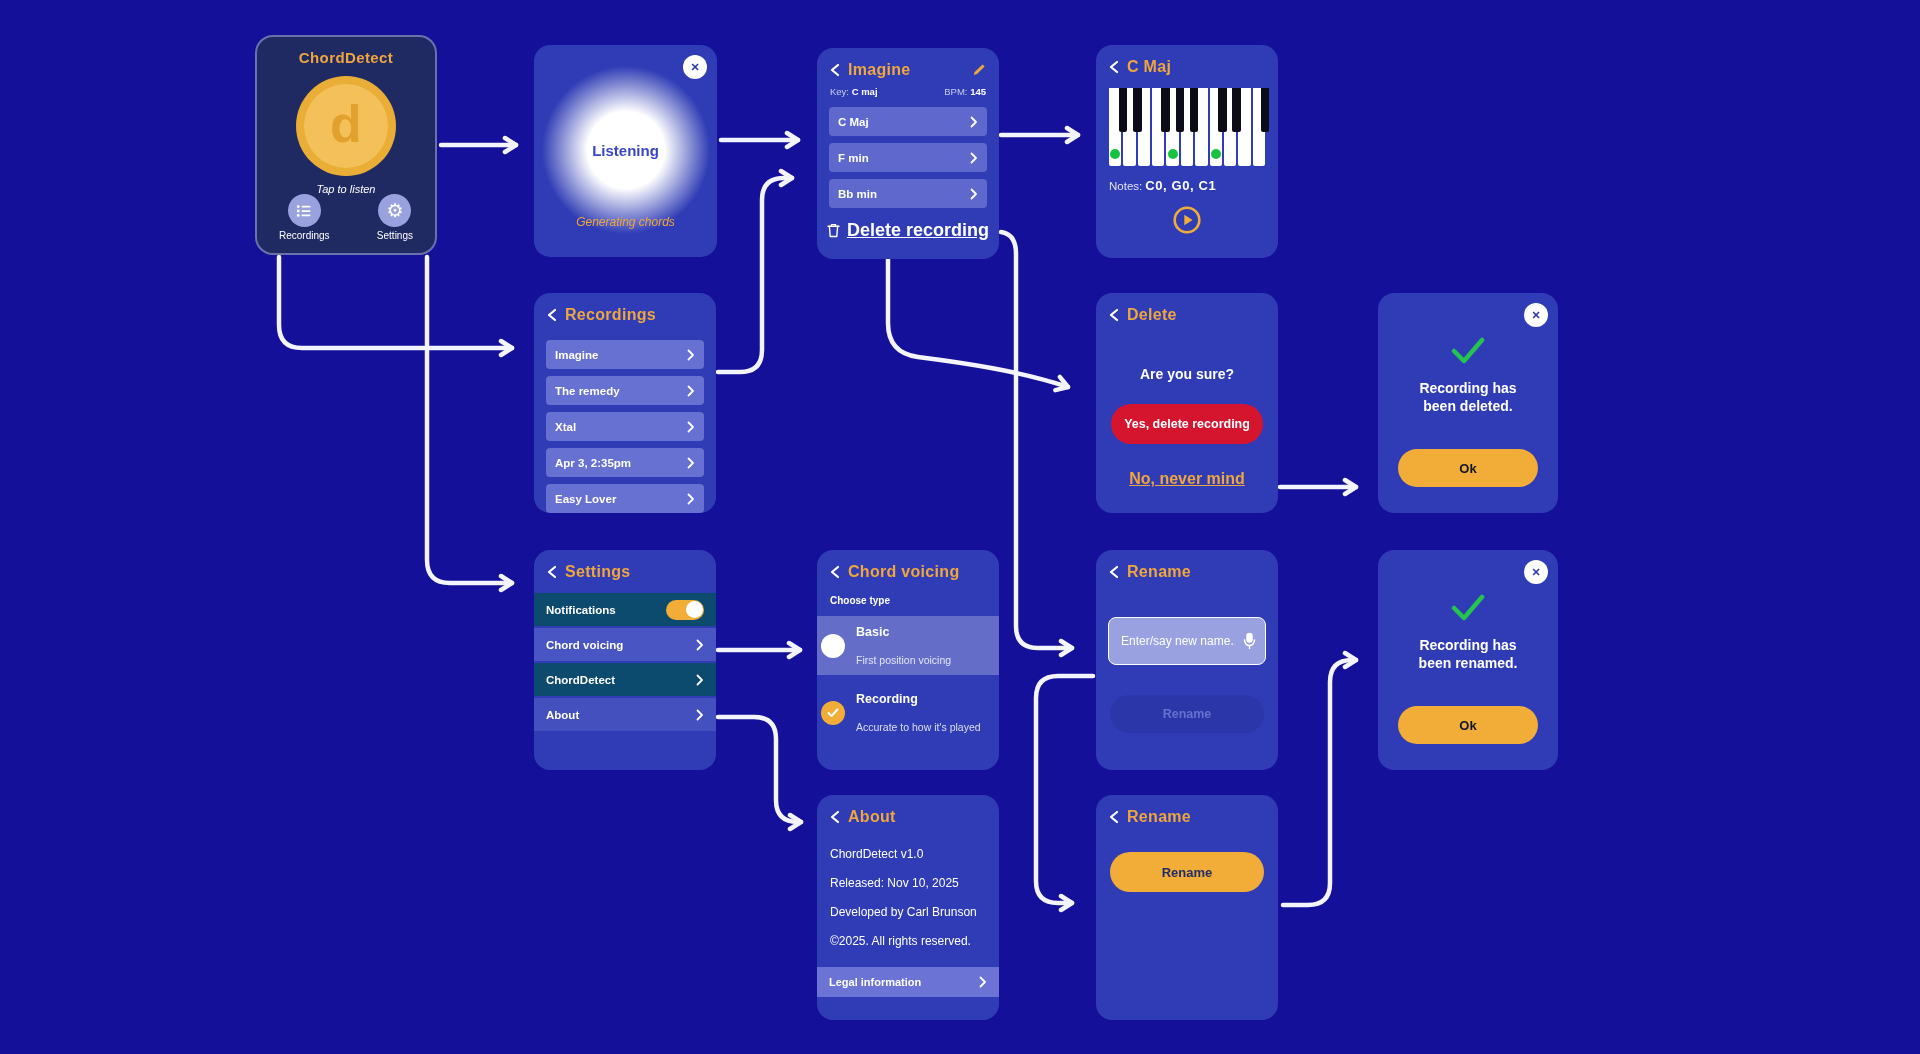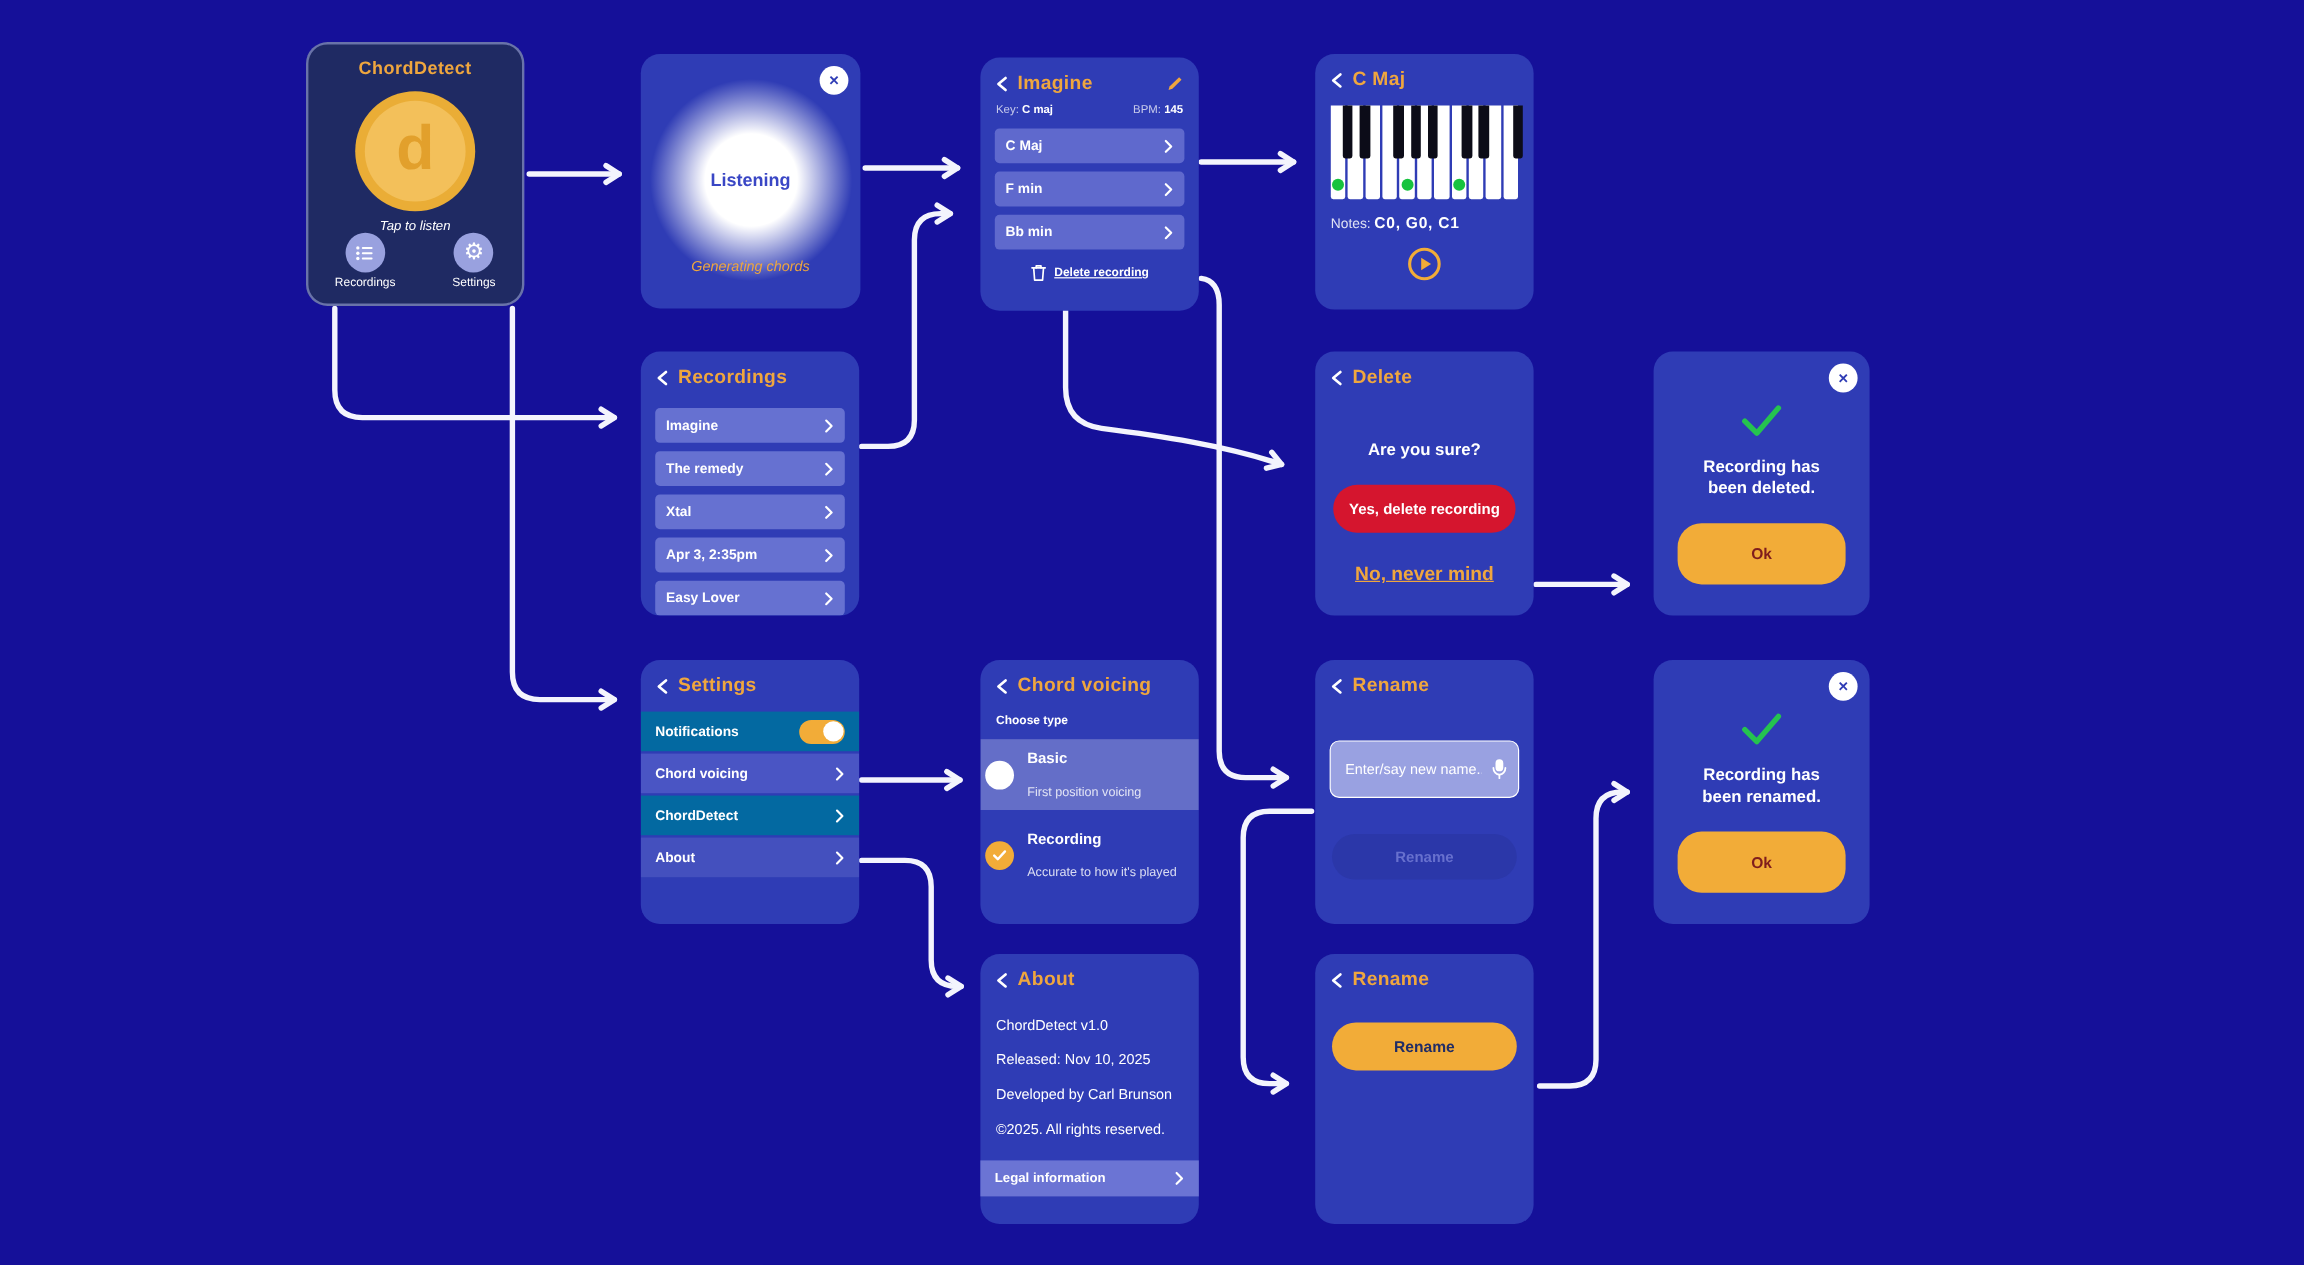--- a/index.html
+++ b/index.html
@@ -34,49 +34,49 @@
         background:radial-gradient(circle,#ffffff 0%,#ffffff 32%,rgba(255,255,255,0) 70%);}
   .listen-label{position:absolute;left:0;right:0;top:97px;text-align:center;color:#3A47C5;font-weight:bold;font-size:15px;}
   .gen-chords{position:absolute;left:0;right:0;bottom:28px;text-align:center;color:#EFA63E;font-style:italic;font-size:12px;}
   .close-btn{position:absolute;top:10px;right:10px;width:24px;height:24px;border-radius:50%;background:#fff;
              color:#2F3CB5;font-weight:bold;font-size:11px;display:flex;align-items:center;justify-content:center;}
 
   
   .kb-row{display:flex;justify-content:space-between;margin:7px 13px 10px;font-size:9.5px;}
   .dim{color:rgba(255,255,255,.72);}
   .delete-link{display:flex;align-items:center;justify-content:center;gap:7px;margin-top:12px;
-               font-weight:bold;font-size:10px;}
+               font-weight:bold;font-size:18px;}
   .delete-link u{text-decoration:underline;}
 
   
   .piano{position:relative;display:flex;gap:2px;height:78px;margin:12px 13px 0;}
   .wk{flex:1;background:#fff;position:relative;border-radius:0 0 2px 2px;}
   .bk{position:absolute;top:0;width:5.5%;height:56%;background:#0C0C18;z-index:2;border-radius:0 0 2px 2px;}
   .dot{position:absolute;bottom:7px;left:50%;transform:translateX(-50%);width:10px;height:10px;border-radius:50%;background:#17C33E;}
   .notes-row{margin:12px 13px 0;font-size:11.5px;color:rgba(255,255,255,.85);}
   .notes-row b{color:#fff;font-size:13px;letter-spacing:.6px;margin-left:3px;}
   .play-wrap{display:flex;justify-content:center;margin-top:12px;}
 
   
   .question{text-align:center;font-weight:bold;font-size:14px;margin-top:42px;}
   .red-btn{width:152px;height:40px;border-radius:22px;background:#D5152E;color:#fff;font-weight:bold;font-size:12.5px;
            display:flex;align-items:center;justify-content:center;margin:22px auto 0;}
   .gold-link{display:block;text-align:center;color:#EFA63E;font-weight:bold;font-size:16px;text-decoration:underline;margin-top:26px;}
 
   
   .check-wrap{display:flex;justify-content:center;margin-top:44px;}
   .confirm-msg{width:128px;margin:16px auto 0;text-align:center;font-weight:bold;font-size:14px;line-height:1.25;}
-  .ok-btn{position:absolute;left:50%;transform:translateX(-50%);bottom:26px;width:140px;height:51px;border-radius:20px;
-          background:#F2AC38;color:#7f1d1d;font-weight:bold;font-size:13px;display:flex;align-items:center;justify-content:center;}
+  .ok-btn{position:absolute;left:50%;transform:translateX(-50%);bottom:26px;width:140px;height:38px;border-radius:20px;
+          background:#F2AC38;color:#0f172a;font-weight:bold;font-size:13px;display:flex;align-items:center;justify-content:center;}
 
   
   .set-rows{margin-top:12px;}
   .set-row{display:flex;align-items:center;justify-content:space-between;height:33px;padding:0 12px;margin-bottom:2px;
            font-weight:bold;font-size:11.5px;}
-  .set-row.light{background:#0369a1;}
+  .set-row.light{background:#0c4a6e;}
   .set-row.mid{background:#4A55C4;}
   .set-row.dark2{background:#4450BE;}
   .toggle{width:38px;height:20px;border-radius:10px;background:#F2AC38;position:relative;}
   .toggle::after{content:'';position:absolute;right:1.5px;top:1.5px;width:17px;height:17px;border-radius:50%;background:#fff;}
 
   
   .choose-type{margin:14px 13px 10px;font-weight:bold;font-size:10px;}
   .opt-row{display:flex;align-items:center;gap:11px;padding:9px 4px;}
   .opt-row.hl{background:rgba(255,255,255,.26);}
   .radio{width:24px;height:24px;border-radius:50%;background:#fff;flex:none;display:flex;align-items:center;justify-content:center;}

